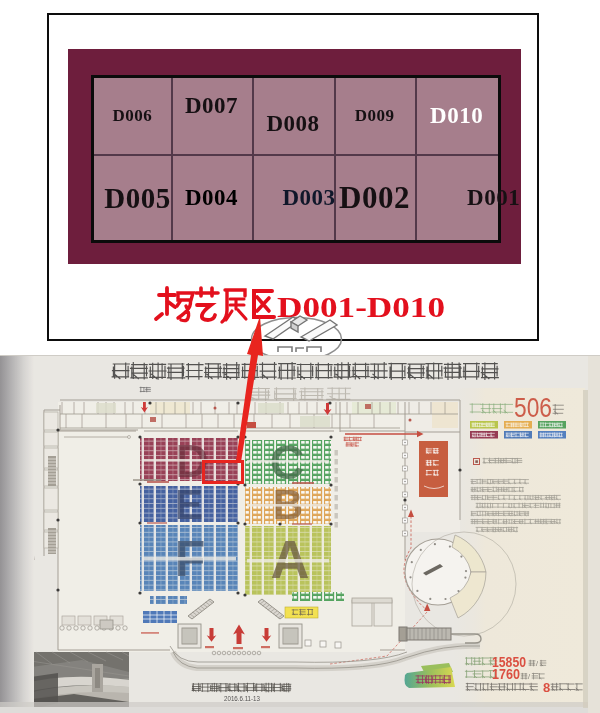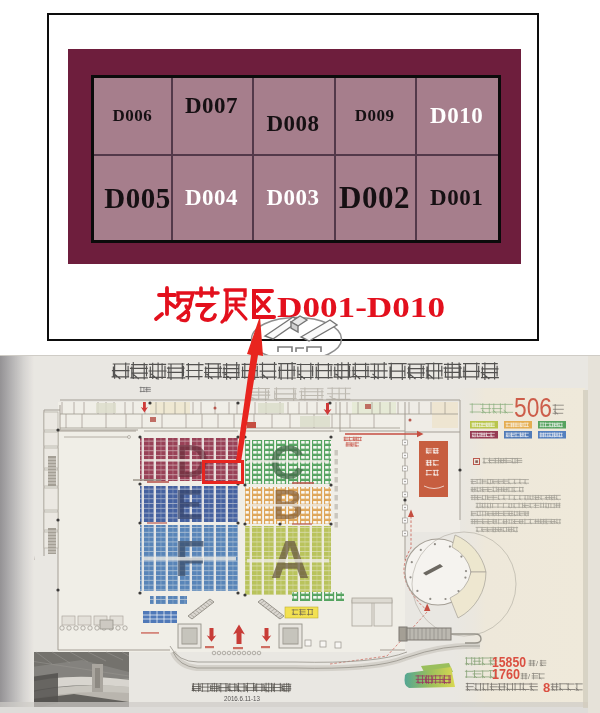--- a/index.html
+++ b/index.html
@@ -21,27 +21,27 @@
 <div class="abs" style="left:76.8px;top:0;width:81.5px;height:56px;display:flex;align-items:center;justify-content:center;letter-spacing:0.5px;font-family:'Liberation Serif',serif;font-weight:bold;font-size:23px;color:#161013;">D007</div>
 
 <div class="abs" style="left:158.3px;top:0;width:81.5px;height:92px;display:flex;align-items:center;justify-content:center;letter-spacing:0.5px;font-family:'Liberation Serif',serif;font-weight:bold;font-size:23px;color:#161013;">D008</div>
 
 <div class="abs" style="left:239.8px;top:0;width:81.5px;height:76px;display:flex;align-items:center;justify-content:center;letter-spacing:0.5px;font-family:'Liberation Serif',serif;font-weight:bold;font-size:17px;color:#161013;">D009</div>
 
 <div class="abs" style="left:321.3px;top:0;width:82.7px;height:76px;display:flex;align-items:center;justify-content:center;letter-spacing:0.5px;font-family:'Liberation Serif',serif;font-weight:bold;font-size:23px;color:#ffffff;">D010</div>
 
 <div class="abs" style="left:0.0px;top:78px;width:87px;height:84px;display:flex;align-items:center;justify-content:center;letter-spacing:0.5px;font-family:'Liberation Serif',serif;font-weight:bold;font-size:29px;color:#161013;text-align:right;">D005</div>
 
-<div class="abs" style="left:76.8px;top:78px;width:81.5px;height:84px;display:flex;align-items:center;justify-content:center;letter-spacing:0.5px;font-family:'Liberation Serif',serif;font-weight:bold;font-size:23px;color:#ffffff;">D004</div>
-
-<div class="abs" style="left:158.3px;top:78px;width:81.5px;height:84px;display:flex;align-items:center;justify-content:center;letter-spacing:0.5px;font-family:'Liberation Serif',serif;font-weight:bold;font-size:23px;color:#ffffff;">D003</div>
+<div class="abs" style="left:76.8px;top:78px;width:81.5px;height:84px;display:flex;align-items:center;justify-content:center;letter-spacing:0.5px;font-family:'Liberation Serif',serif;font-weight:bold;font-size:23px;color:#000000;">D004</div>
+
+<div class="abs" style="left:158.3px;top:78px;width:81.5px;height:84px;display:flex;align-items:center;justify-content:center;letter-spacing:0.5px;font-family:'Liberation Serif',serif;font-weight:bold;font-size:23px;color:#0f172a;padding-left:16px;">D003</div>
 
 <div class="abs" style="left:239.8px;top:78px;width:81.5px;height:84px;display:flex;align-items:center;justify-content:center;letter-spacing:0.5px;font-family:'Liberation Serif',serif;font-weight:bold;font-size:31px;color:#161013;">D002</div>
 
-<div class="abs" style="left:321.3px;top:78px;width:82.7px;height:84px;display:flex;align-items:center;justify-content:center;letter-spacing:0.5px;font-family:'Liberation Serif',serif;font-weight:bold;font-size:23px;color:#161013;">D001</div>
+<div class="abs" style="left:321.3px;top:78px;width:82.7px;height:84px;display:flex;align-items:center;justify-content:center;letter-spacing:0.5px;font-family:'Liberation Serif',serif;font-weight:bold;font-size:23px;color:#161013;padding-left:37px;">D001</div>
 </div>
 
 <svg class="abs" style="left:0;top:0;" width="600" height="713" viewBox="0 0 600 713">
 
 <g stroke="#e3101d" fill="none" stroke-linecap="round">
 <path d="M159 295 h16 M167 288 v26 M162 314 l-6 5 M167 301 l8 6" stroke-width="3.8"></path>
 <path d="M178 293 h15 l-2 7 h-13 z M190 300 q3 8 -12 18 M186 306 q4 8 2 12 q-1 4 -7 2 M181 300 l-4 6" stroke-width="3.4"></path>
 </g>
 
 <g stroke="#e3101d" fill="none" stroke-linecap="round">

